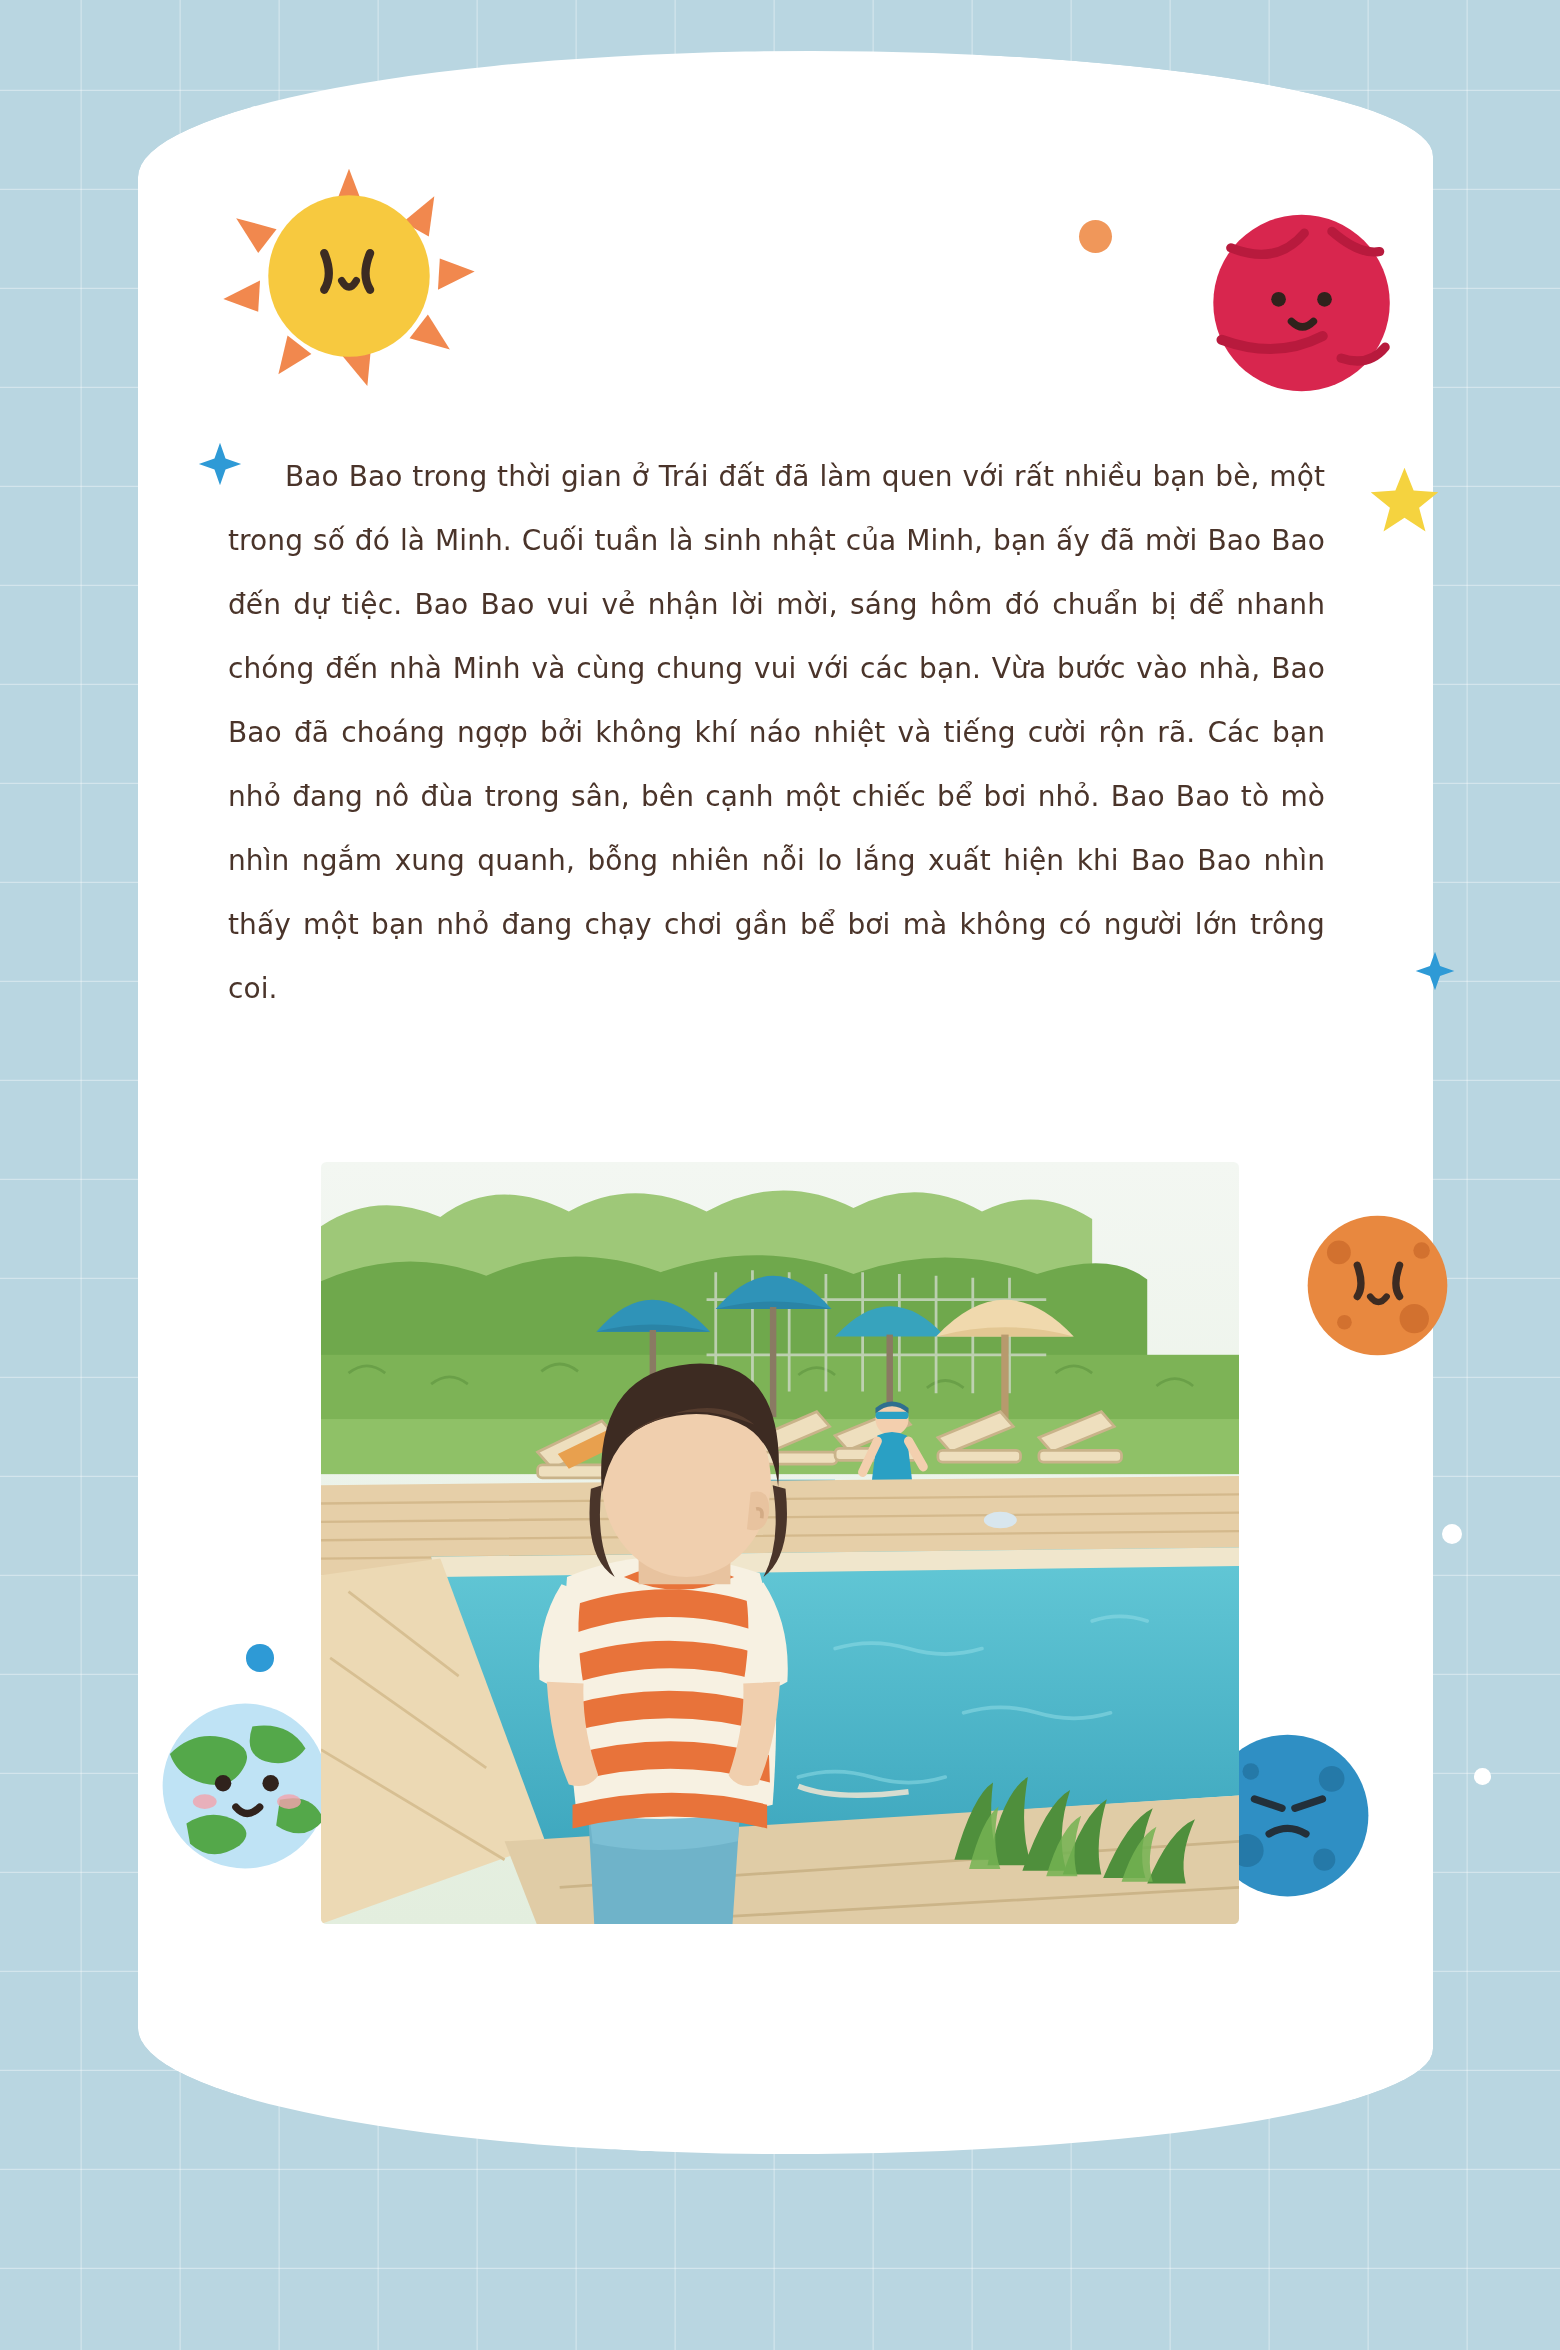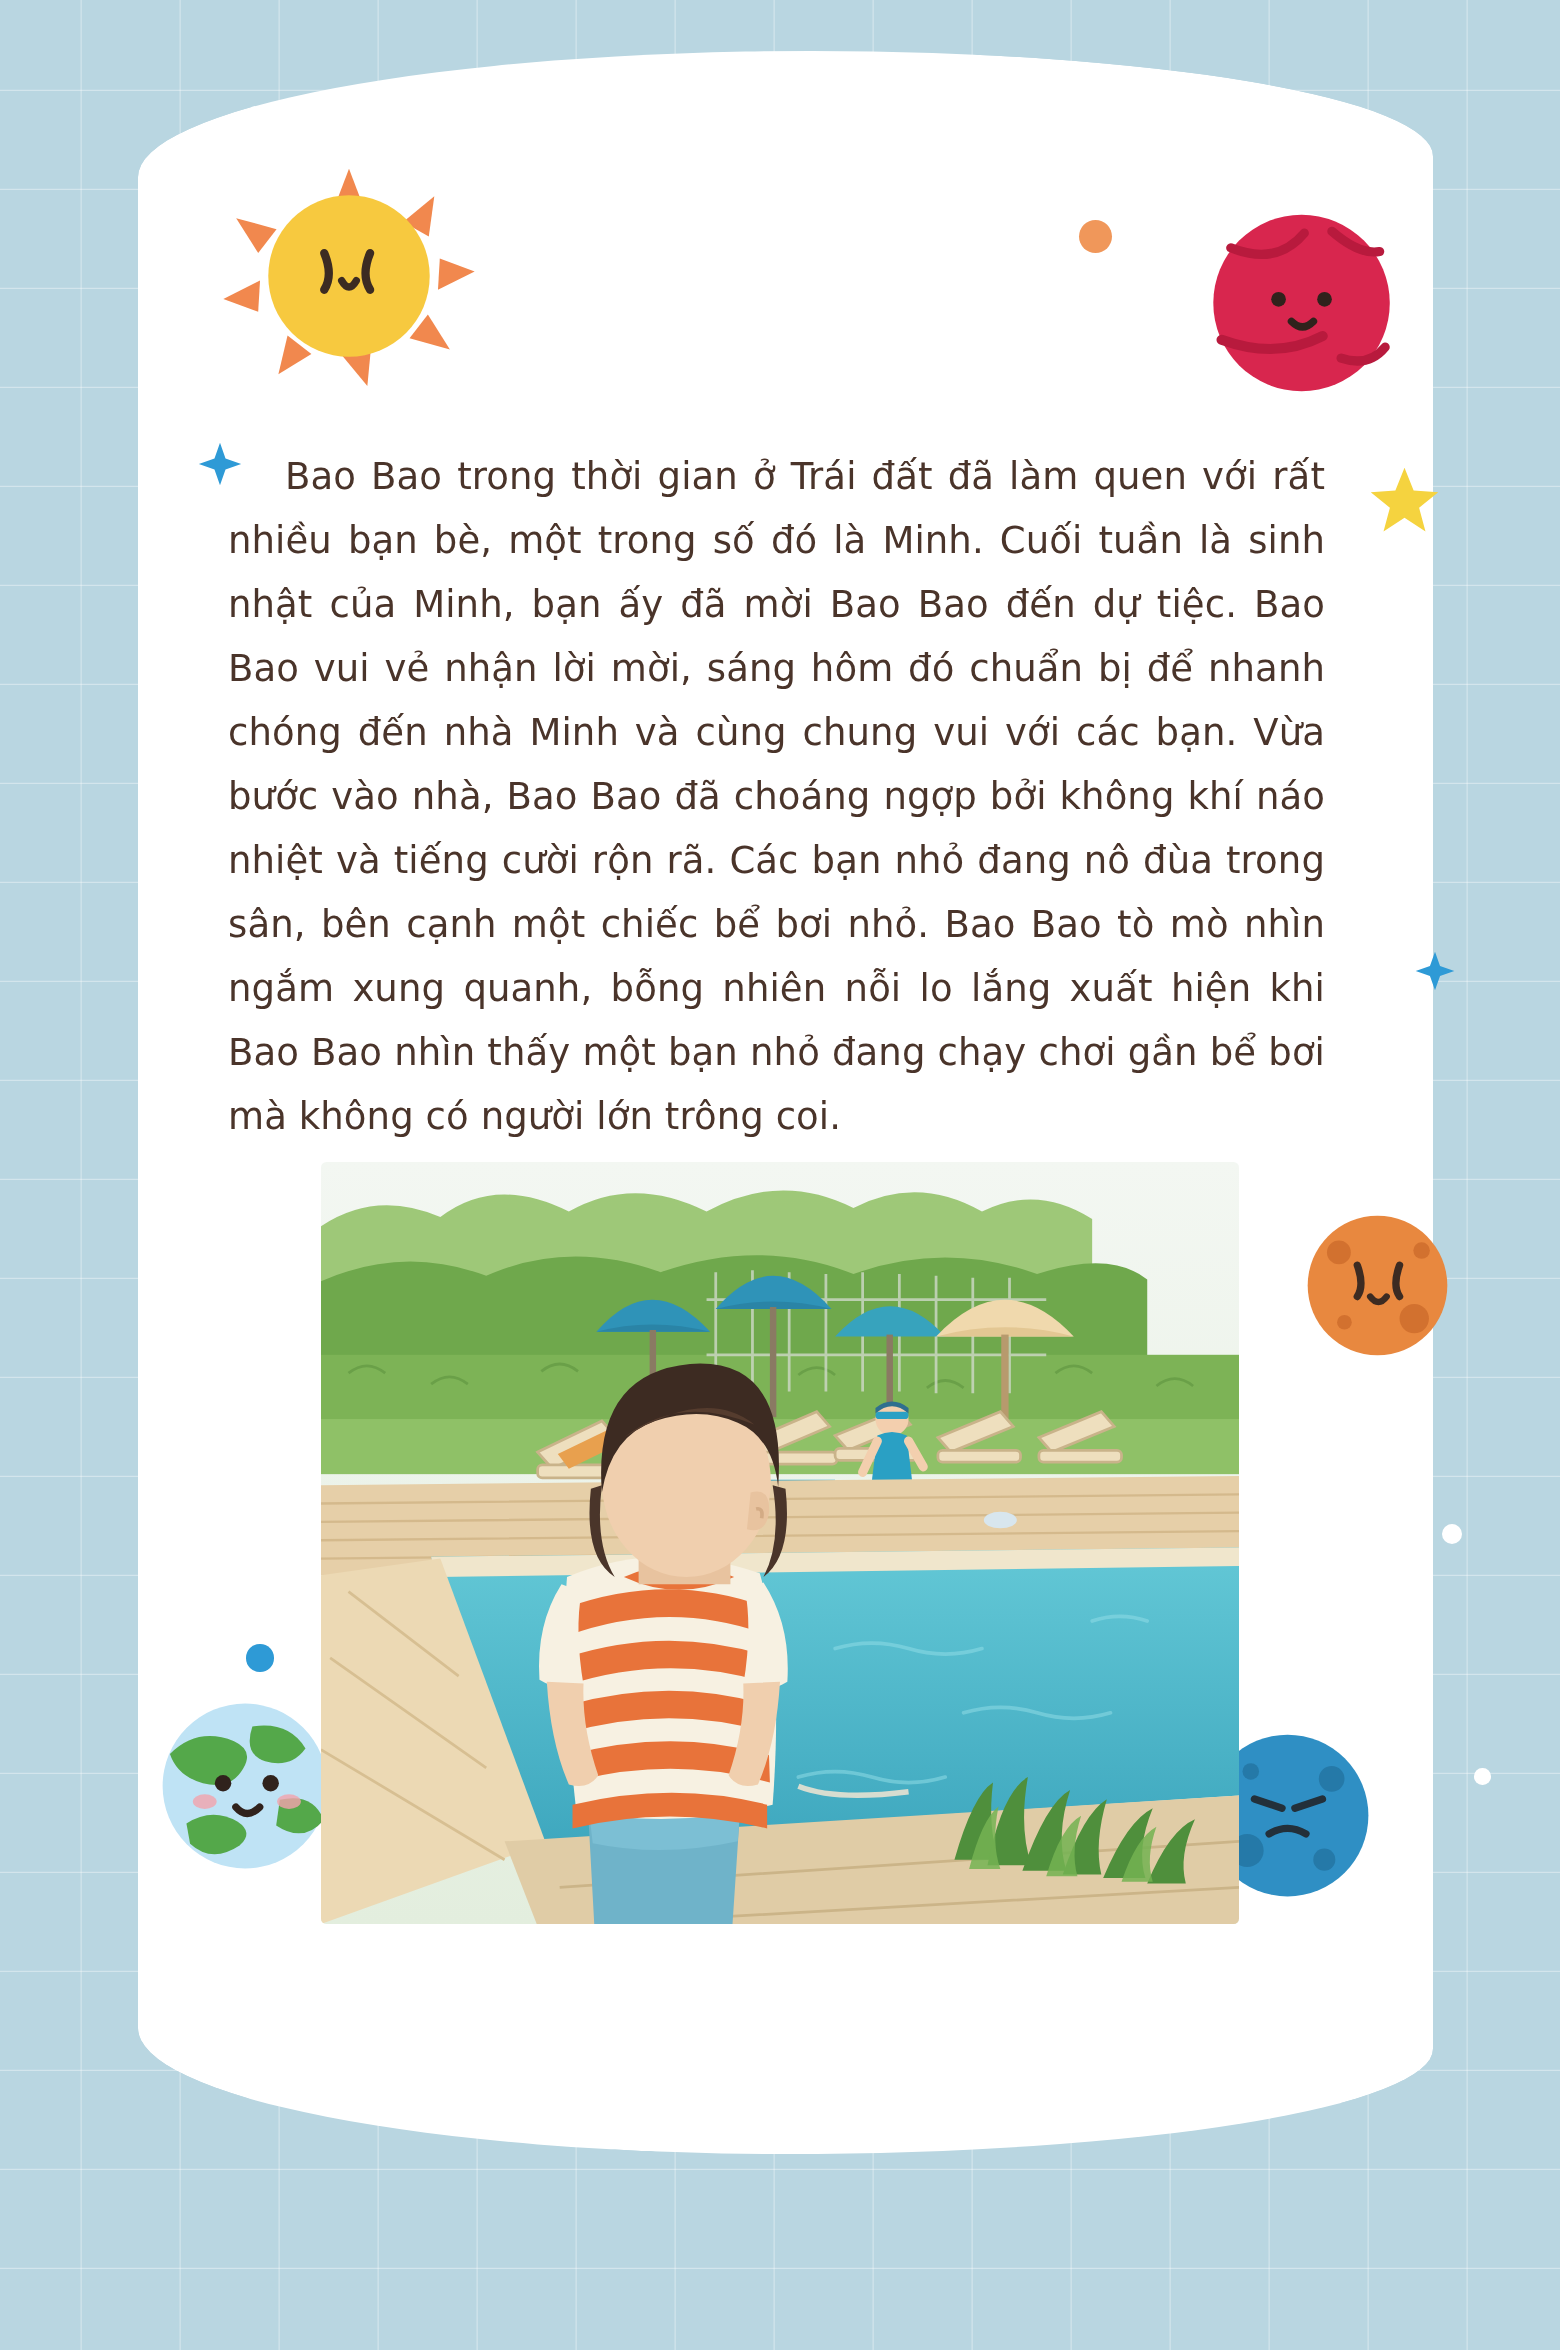--- a/index.html
+++ b/index.html
@@ -68,21 +68,21 @@
     border-radius: 50%;
   }
 
   
   #story {
     position: absolute;
     left: 228px;
     top: 445px;
     width: 1097px;
     font-family: "DejaVu Sans", sans-serif;
-    font-size: 37px;
+    font-size: 28px;
     line-height: 64px;
     color: #4a342a;
     text-align: justify;
     letter-spacing: 0.1px;
   }
   #story .indent { display: inline-block; width: 57px; }
 
   
   #illustration {
     position: absolute;

